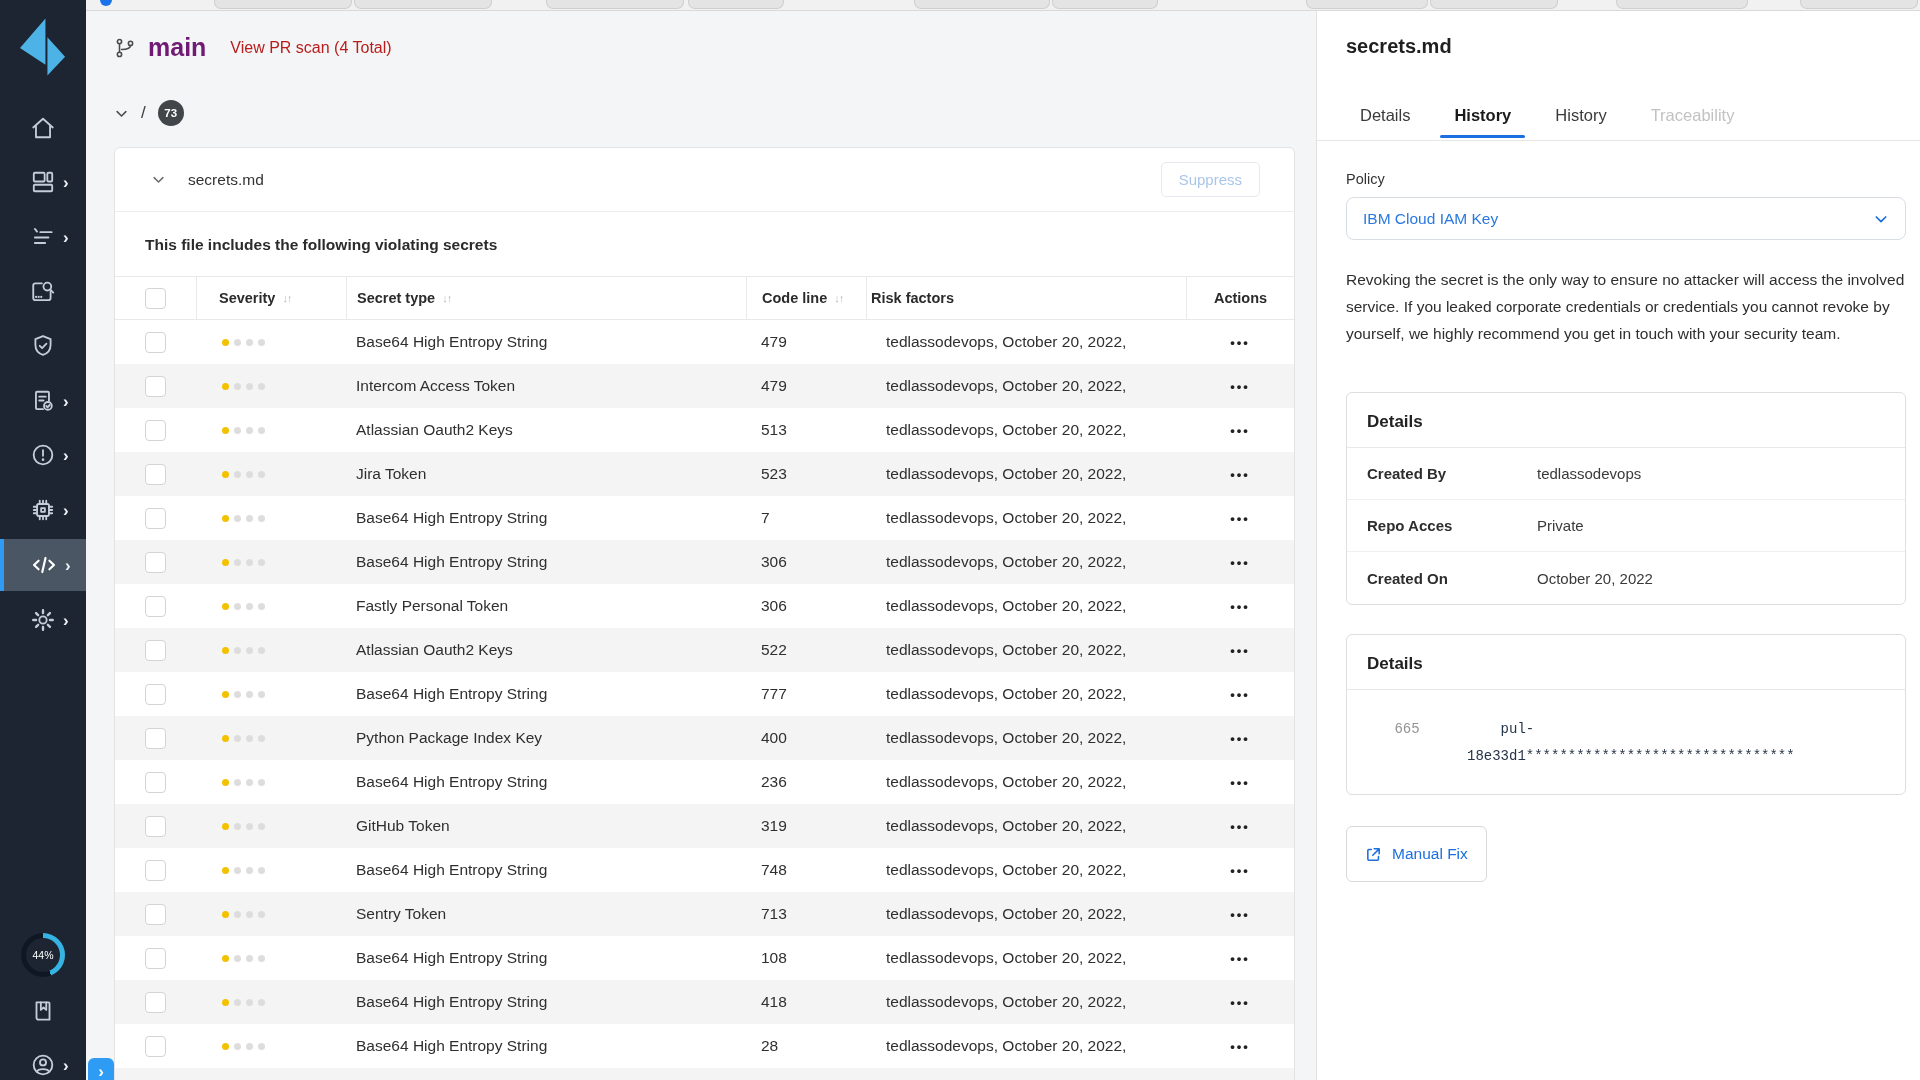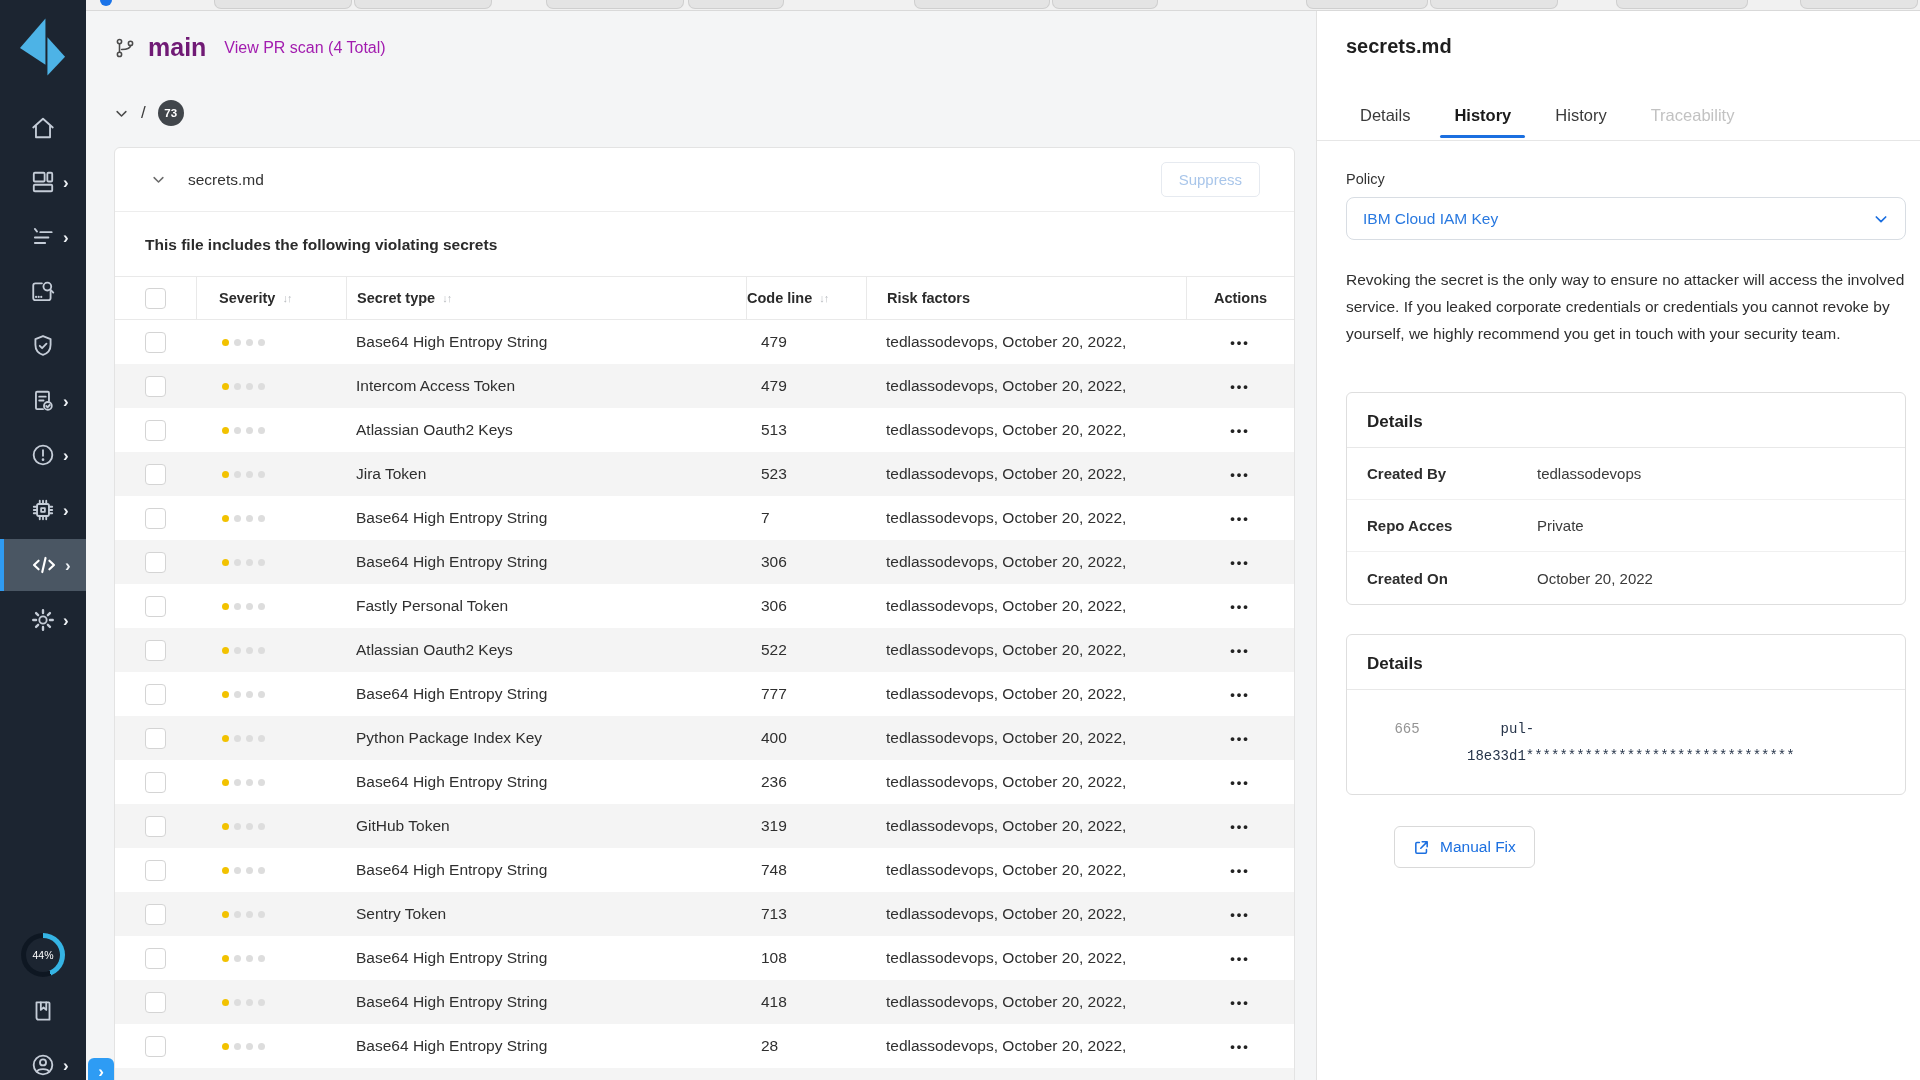--- a/index.html
+++ b/index.html
@@ -32,21 +32,21 @@
     color:#fff; font-size:10.5px; display:flex; align-items:center; justify-content:center; }
   .fab { position:absolute; left:88px; top:1058px; width:26px; height:28px;
     background:#2e9cf4; border-radius:6px; color:#fff; font-size:17px; font-weight:bold;
     display:flex; align-items:center; justify-content:center; z-index:11; border:none; }
 
   
   .main { position:absolute; left:86px; top:11px; width:1230px; height:1069px;
     overflow:hidden; background:#f4f5f6; }
   .branch-row { position:absolute; left:28px; top:22px; display:flex; align-items:center; }
   .branch-name { font-size:25px; font-weight:bold; color:#701a75; margin-left:12px; }
-  .pr-link { font-size:16px; color:#a21caf; margin-left:18px; text-decoration:none; }
+  .pr-link { font-size:16px; color:#b91c1c; margin-left:24px; text-decoration:none; }
   .crumb-row { position:absolute; left:28px; top:89px; display:flex; align-items:center; }
   .crumb-sep { font-size:17px; color:#3c3c3c; margin:0 12px 0 12px; }
   .badge { width:26px; height:26px; border-radius:50%; background:#41464b; color:#fff;
     font-size:11.5px; font-weight:bold; display:flex; align-items:center; justify-content:center; }
 
   .card { position:absolute; left:28px; top:136px; width:1181px;
     background:#fff; border:1px solid #e3e3e3; border-radius:6px; }
   .card-head { height:64px; display:flex; align-items:center; padding:0 16px 0 36px;
     border-bottom:1px solid #ededed; }
   .card-file { font-size:15.5px; color:#333; margin-left:22px; }
@@ -56,22 +56,22 @@
 
   .thead { display:flex; height:44px; border-top:1px solid #e9e9e9;
     border-bottom:1px solid #e9e9e9; align-items:stretch; font-size:14.5px;
     font-weight:bold; color:#2b2b2b; }
   .th { display:flex; align-items:center; border-left:1px solid #e9e9e9; }
   .th:first-child { border-left:none; }
   .sort { color:#b9bcc0; font-size:11px; margin-left:7px; letter-spacing:-1px; }
   .c-check { width:81px; justify-content:center; }
   .c-sev   { width:150px; padding-left:22px; }
   .c-type  { width:400px; padding-left:10px; }
-  .c-line  { width:120px; }
-  .c-risk  { width:320px; padding-left:20px; }
+  .c-line  { width:120px; padding-left:15px; }
+  .c-risk  { width:320px; padding-left:4px; }
   .c-act   { flex:1; justify-content:center; }
 
   .row { display:flex; height:44px; align-items:center; font-size:15.5px; color:#2f2f2f; }
   .row.even { background:#f4f4f4; }
   .cb { width:21px; height:21px; border:1.5px solid #d4d4d4; border-radius:4px;
     background:#fff; display:inline-block; }
   .dots { display:flex; gap:5px; align-items:center; }
   .dot { width:7px; height:7px; border-radius:50%; background:#dddddd; }
   .dot.on { background:#f2c200; }
   .ellipsis { background:none; border:none; font-size:13px; font-weight:bold;
@@ -107,23 +107,23 @@
     border-bottom:1px solid #f0f0f0; font-size:15px; }
   .pcard-row:last-child { border-bottom:none; }
   .pcard-row .lbl { width:170px; font-weight:bold; color:#2d2d2d; }
   .pcard-row .val { color:#3a3a3a; }
 
   .code-row { display:flex; padding:26px 12px 24px 0;
     font-family:"Liberation Mono", monospace; font-size:14px; line-height:27px; }
   .code-no { width:120px; text-align:center; color:#949494; }
   .code-text { flex:1; color:#263449; white-space:pre; }
 
-  .manualfix { position:absolute; left:29px; top:815px; height:42px; background:#fff;
+  .manualfix { position:absolute; left:29px; top:815px; height:56px; background:#fff;
     border:1px solid #d9d9d9; border-radius:6px; display:flex; align-items:center;
-    padding:0 18px; cursor:pointer;margin-left:48px; }
+    padding:0 18px; cursor:pointer; }
   .manualfix span { color:#1b6fe0; font-size:15.5px; margin-left:10px; }
 
   .ic { stroke:#c5cdd8; fill:none; stroke-width:1.7; stroke-linecap:round; stroke-linejoin:round; }
   .ic-w { stroke:#ffffff; fill:none; stroke-width:2; stroke-linecap:round; stroke-linejoin:round; }
 </style>
 </head>
 <body>
 
 <div class="topstrip">
   <div class="bluedot"></div>

